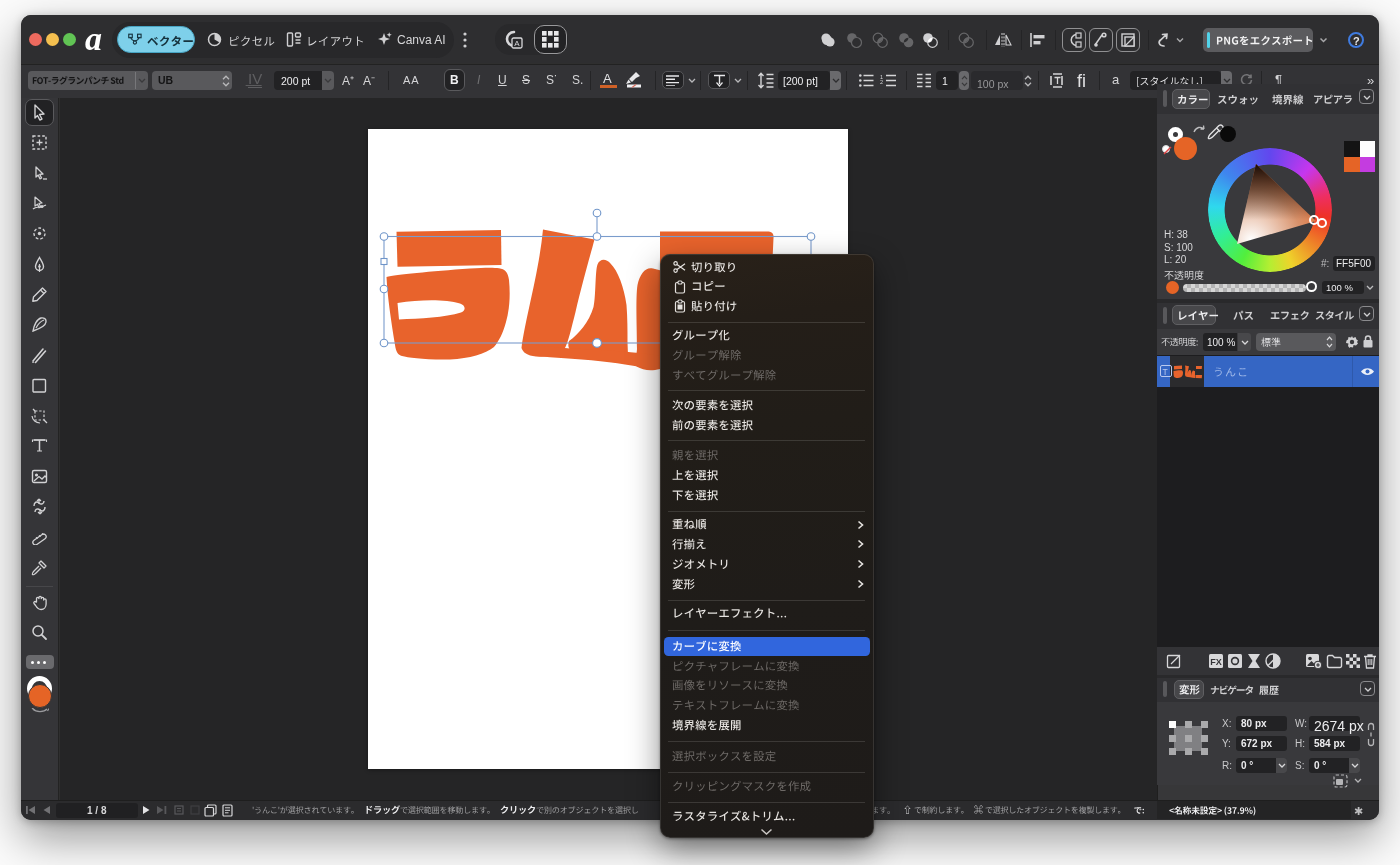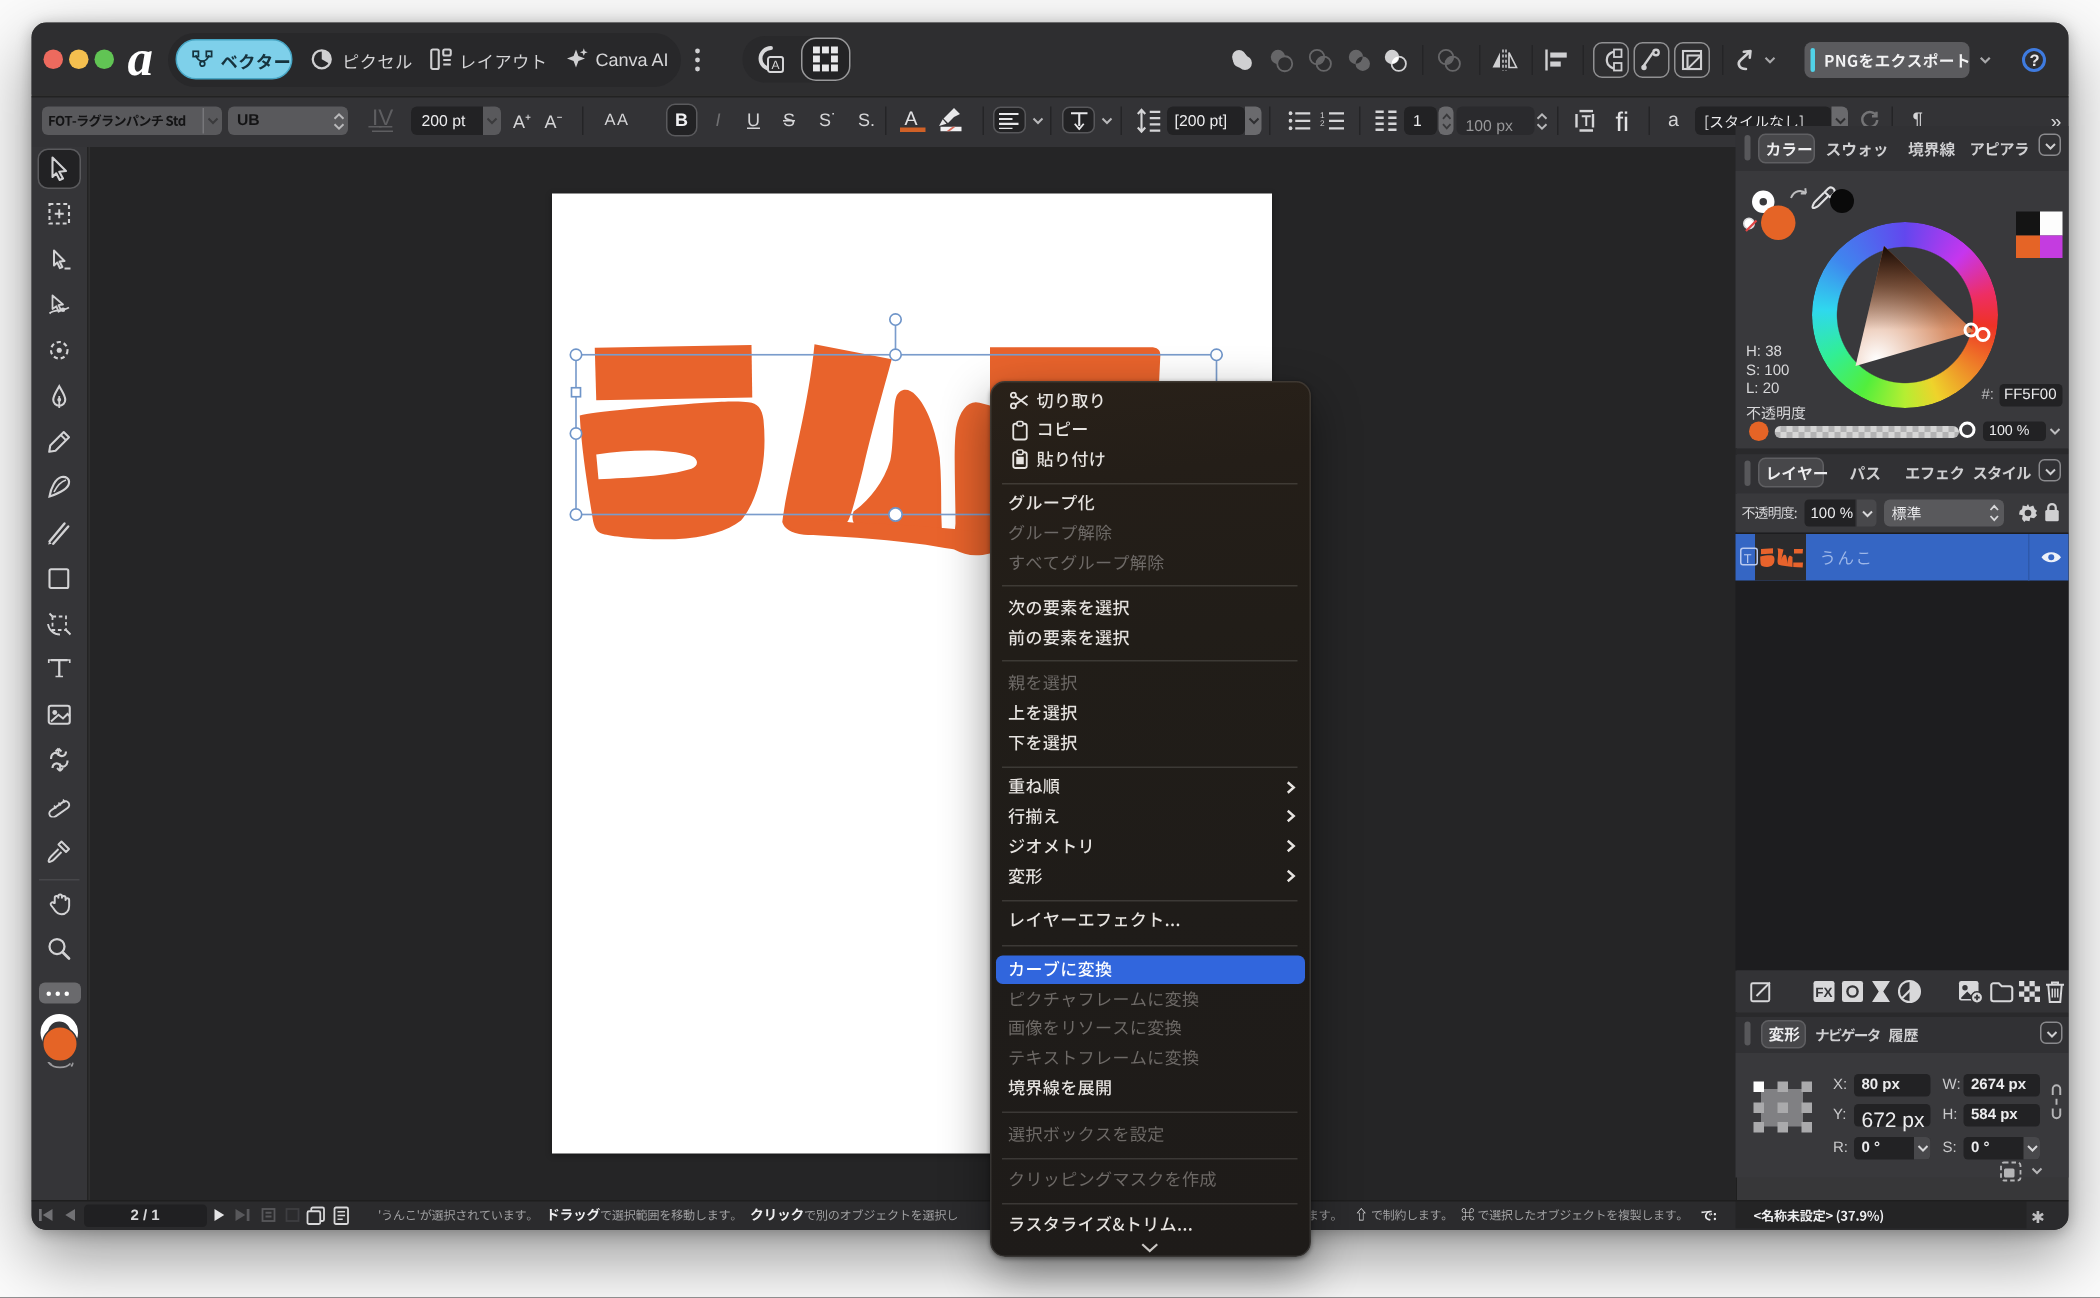--- a/index.html
+++ b/index.html
@@ -744,24 +744,24 @@
     <div class="abs" style="left:1185px;top:734.5px;width:7px;height:7px;background:#aaaaac"></div>
     <div class="abs" style="left:1201px;top:734.5px;width:7px;height:7px;background:#aaaaac"></div>
     <div class="abs" style="left:1169px;top:748.0px;width:7px;height:7px;background:#aaaaac"></div>
     <div class="abs" style="left:1185px;top:748.0px;width:7px;height:7px;background:#aaaaac"></div>
     <div class="abs" style="left:1201px;top:748.0px;width:7px;height:7px;background:#aaaaac"></div>
     <span class="abs" style="left:1222px;top:718px;font-size:10px;color:#c9c9cb">X:</span>
     <div class="ddk" style="left:1236px;top:716px;width:51px;height:15px;border-radius:3px"></div>
     <span class="abs" style="left:1241px;top:718px;font-size:10px;font-weight:bold;color:#ececee">80 px</span>
     <span class="abs" style="left:1222px;top:738px;font-size:10px;color:#c9c9cb">Y:</span>
     <div class="ddk" style="left:1236px;top:736px;width:51px;height:15px;border-radius:3px"></div>
-    <span class="abs" style="left:1241px;top:738px;font-size:14px;font-weight:normal;color:#ececee">672 px</span>
+    <span class="abs" style="left:1241px;top:738px;font-size:10px;font-weight:bold;color:#ececee">672 px</span>
     <span class="abs" style="left:1295px;top:718px;font-size:10px;color:#c9c9cb">W:</span>
     <div class="ddk" style="left:1309px;top:716px;width:51px;height:15px;border-radius:3px"></div>
-    <span class="abs" style="left:1314px;top:718px;font-size:10px;font-weight:bold;color:#ececee">2674 px</span>
+    <span class="abs" style="left:1314px;top:718px;font-size:14px;font-weight:normal;color:#ececee">2674 px</span>
     <span class="abs" style="left:1295px;top:738px;font-size:10px;color:#c9c9cb">H:</span>
     <div class="ddk" style="left:1309px;top:736px;width:51px;height:15px;border-radius:3px"></div>
     <span class="abs" style="left:1314px;top:738px;font-size:10px;font-weight:bold;color:#ececee">584 px</span>
     <span class="abs" style="left:1222px;top:760px;font-size:10px;color:#c9c9cb">R:</span>
     <div class="ddk" style="left:1236px;top:758px;width:51px;height:15px;border-radius:3px"></div>
     <span class="abs" style="left:1241px;top:760px;font-size:10px;font-weight:bold;color:#ececee">0 °</span>
     <div class="abs" style="left:1276px;top:758px;width:11px;height:15px;background:#48484b;border-radius:0 3px 3px 0"></div>
     <svg class="abs" style="left:1277.5px;top:763px" width="8" height="6" viewBox="0 0 8 6">
       <path d="M1 1 L4 4 L7 1" fill="none" stroke="#d8d8da" stroke-width="1.3"></path>
     </svg>
@@ -787,21 +787,21 @@
       <path d="M1 1 L4 4 L7 1" fill="none" stroke="#b5b5b7" stroke-width="1.3"></path>
     </svg>
     <svg class="abs" style="left:25px;top:805px" width="30" height="10" viewBox="0 0 30 10">
 <g fill="#717174">
         <rect x="1" y="1" width="1.8" height="8"></rect>
         <path d="M10 1 L3.5 5 L10 9 Z"></path>
         <path d="M25 1 L18.5 5 L25 9 Z"></path>
       </g>
     </svg>
     <div class="abs" style="left:56px;top:802.5px;width:82px;height:15px;background:#202022;border-radius:3px"></div>
-    <span class="abs" style="left:87px;top:804.5px;font-size:10px;font-weight:bold;color:#d8d8da">2 / 1</span>
+    <span class="abs" style="left:87px;top:804.5px;font-size:10px;font-weight:bold;color:#d8d8da">1 / 8</span>
     <svg class="abs" style="left:142px;top:805px" width="58" height="10" viewBox="0 0 58 10">
 <path d="M1 1 L7.5 5 L1 9 Z" fill="#e4e4e6"></path>
 <g fill="#58585b">
         <path d="M15 1 L21.5 5 L15 9 Z"></path>
         <rect x="22.5" y="1" width="1.8" height="8"></rect>
       </g>
 <g fill="none" stroke="#58585b" stroke-width="1.2">
         <rect x="33" y="1" width="8" height="8"></rect>
         <path d="M35 3.5 h4 M35 6 h4"></path>
       </g>

